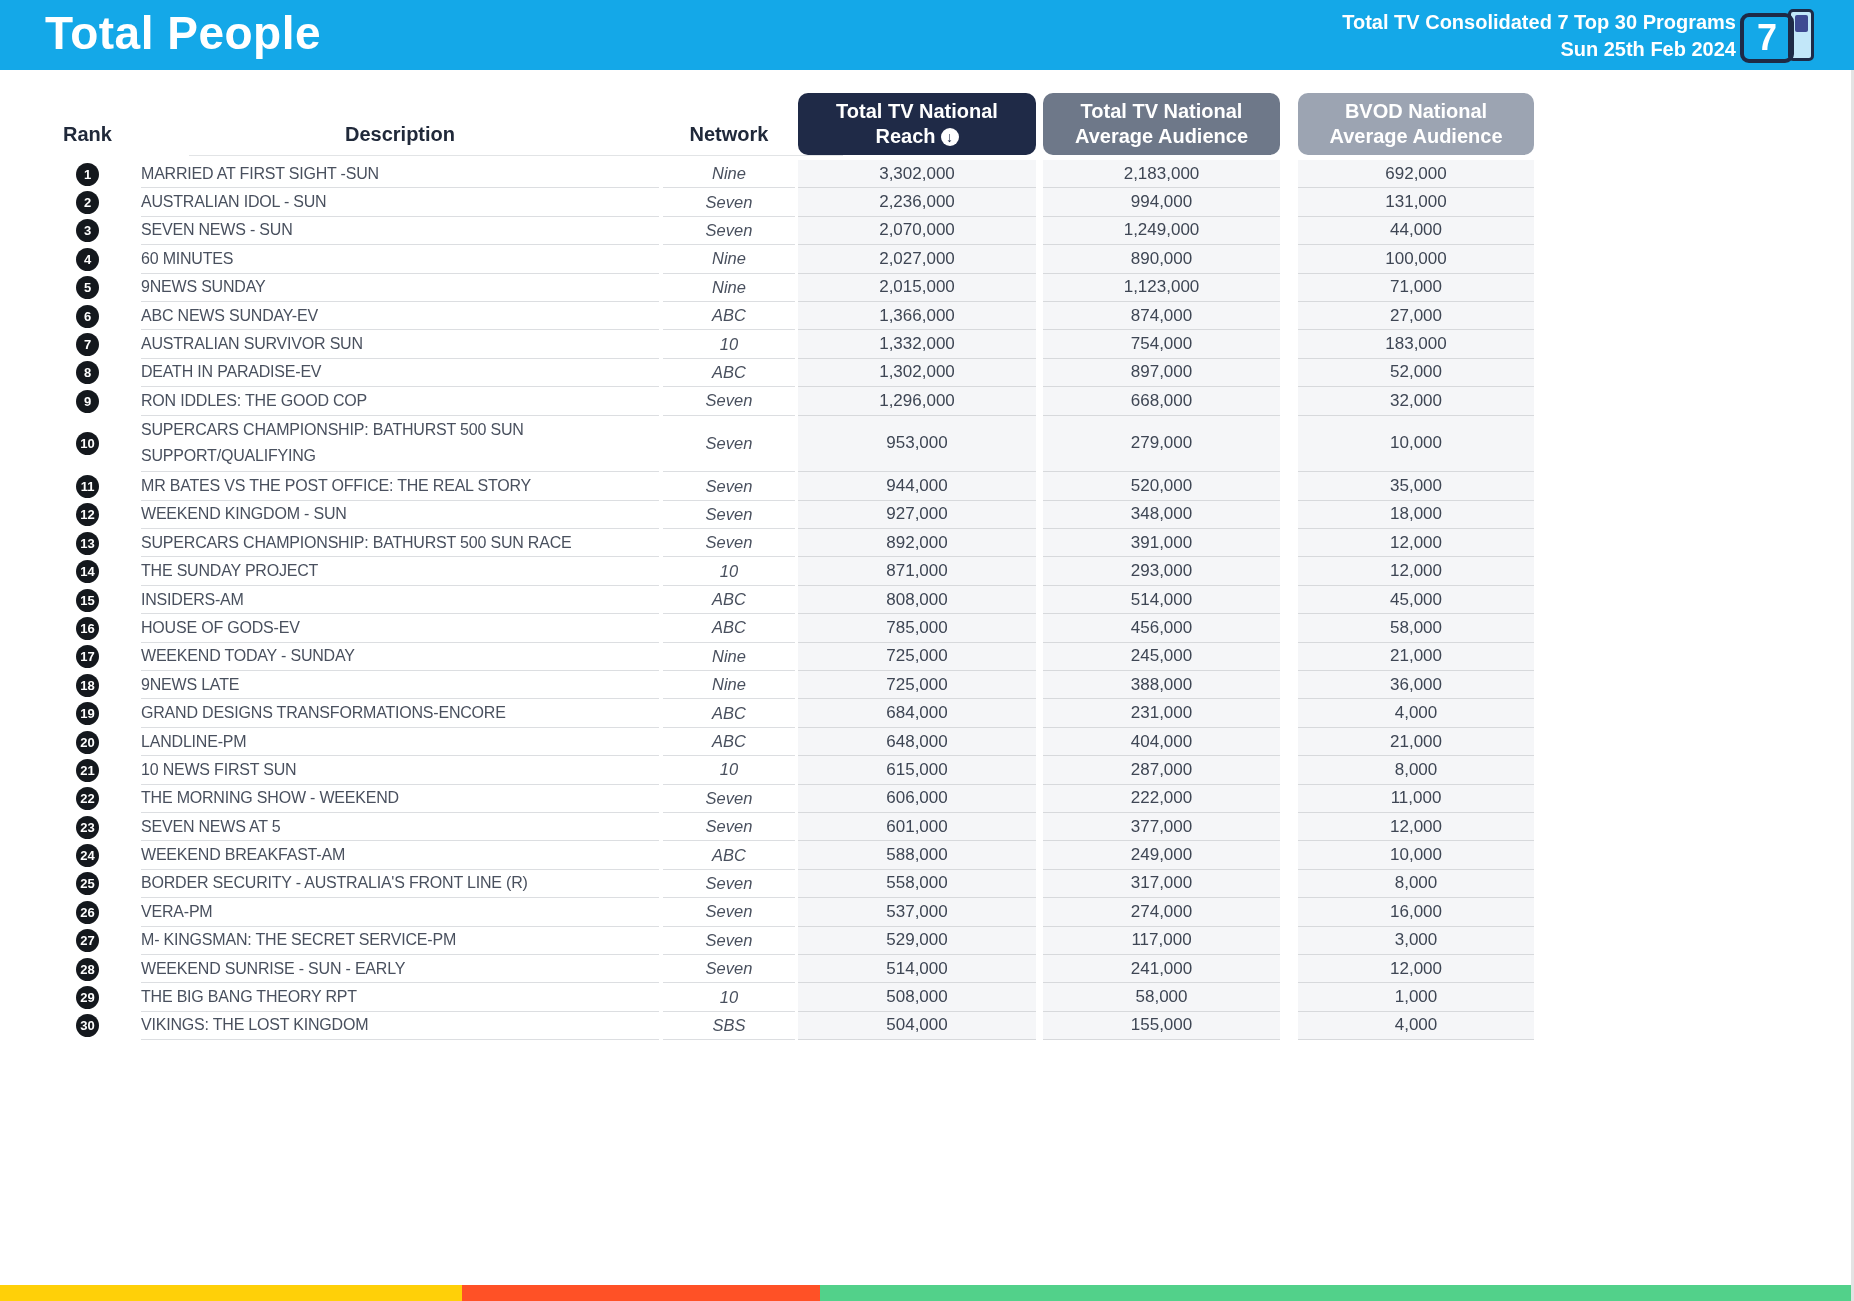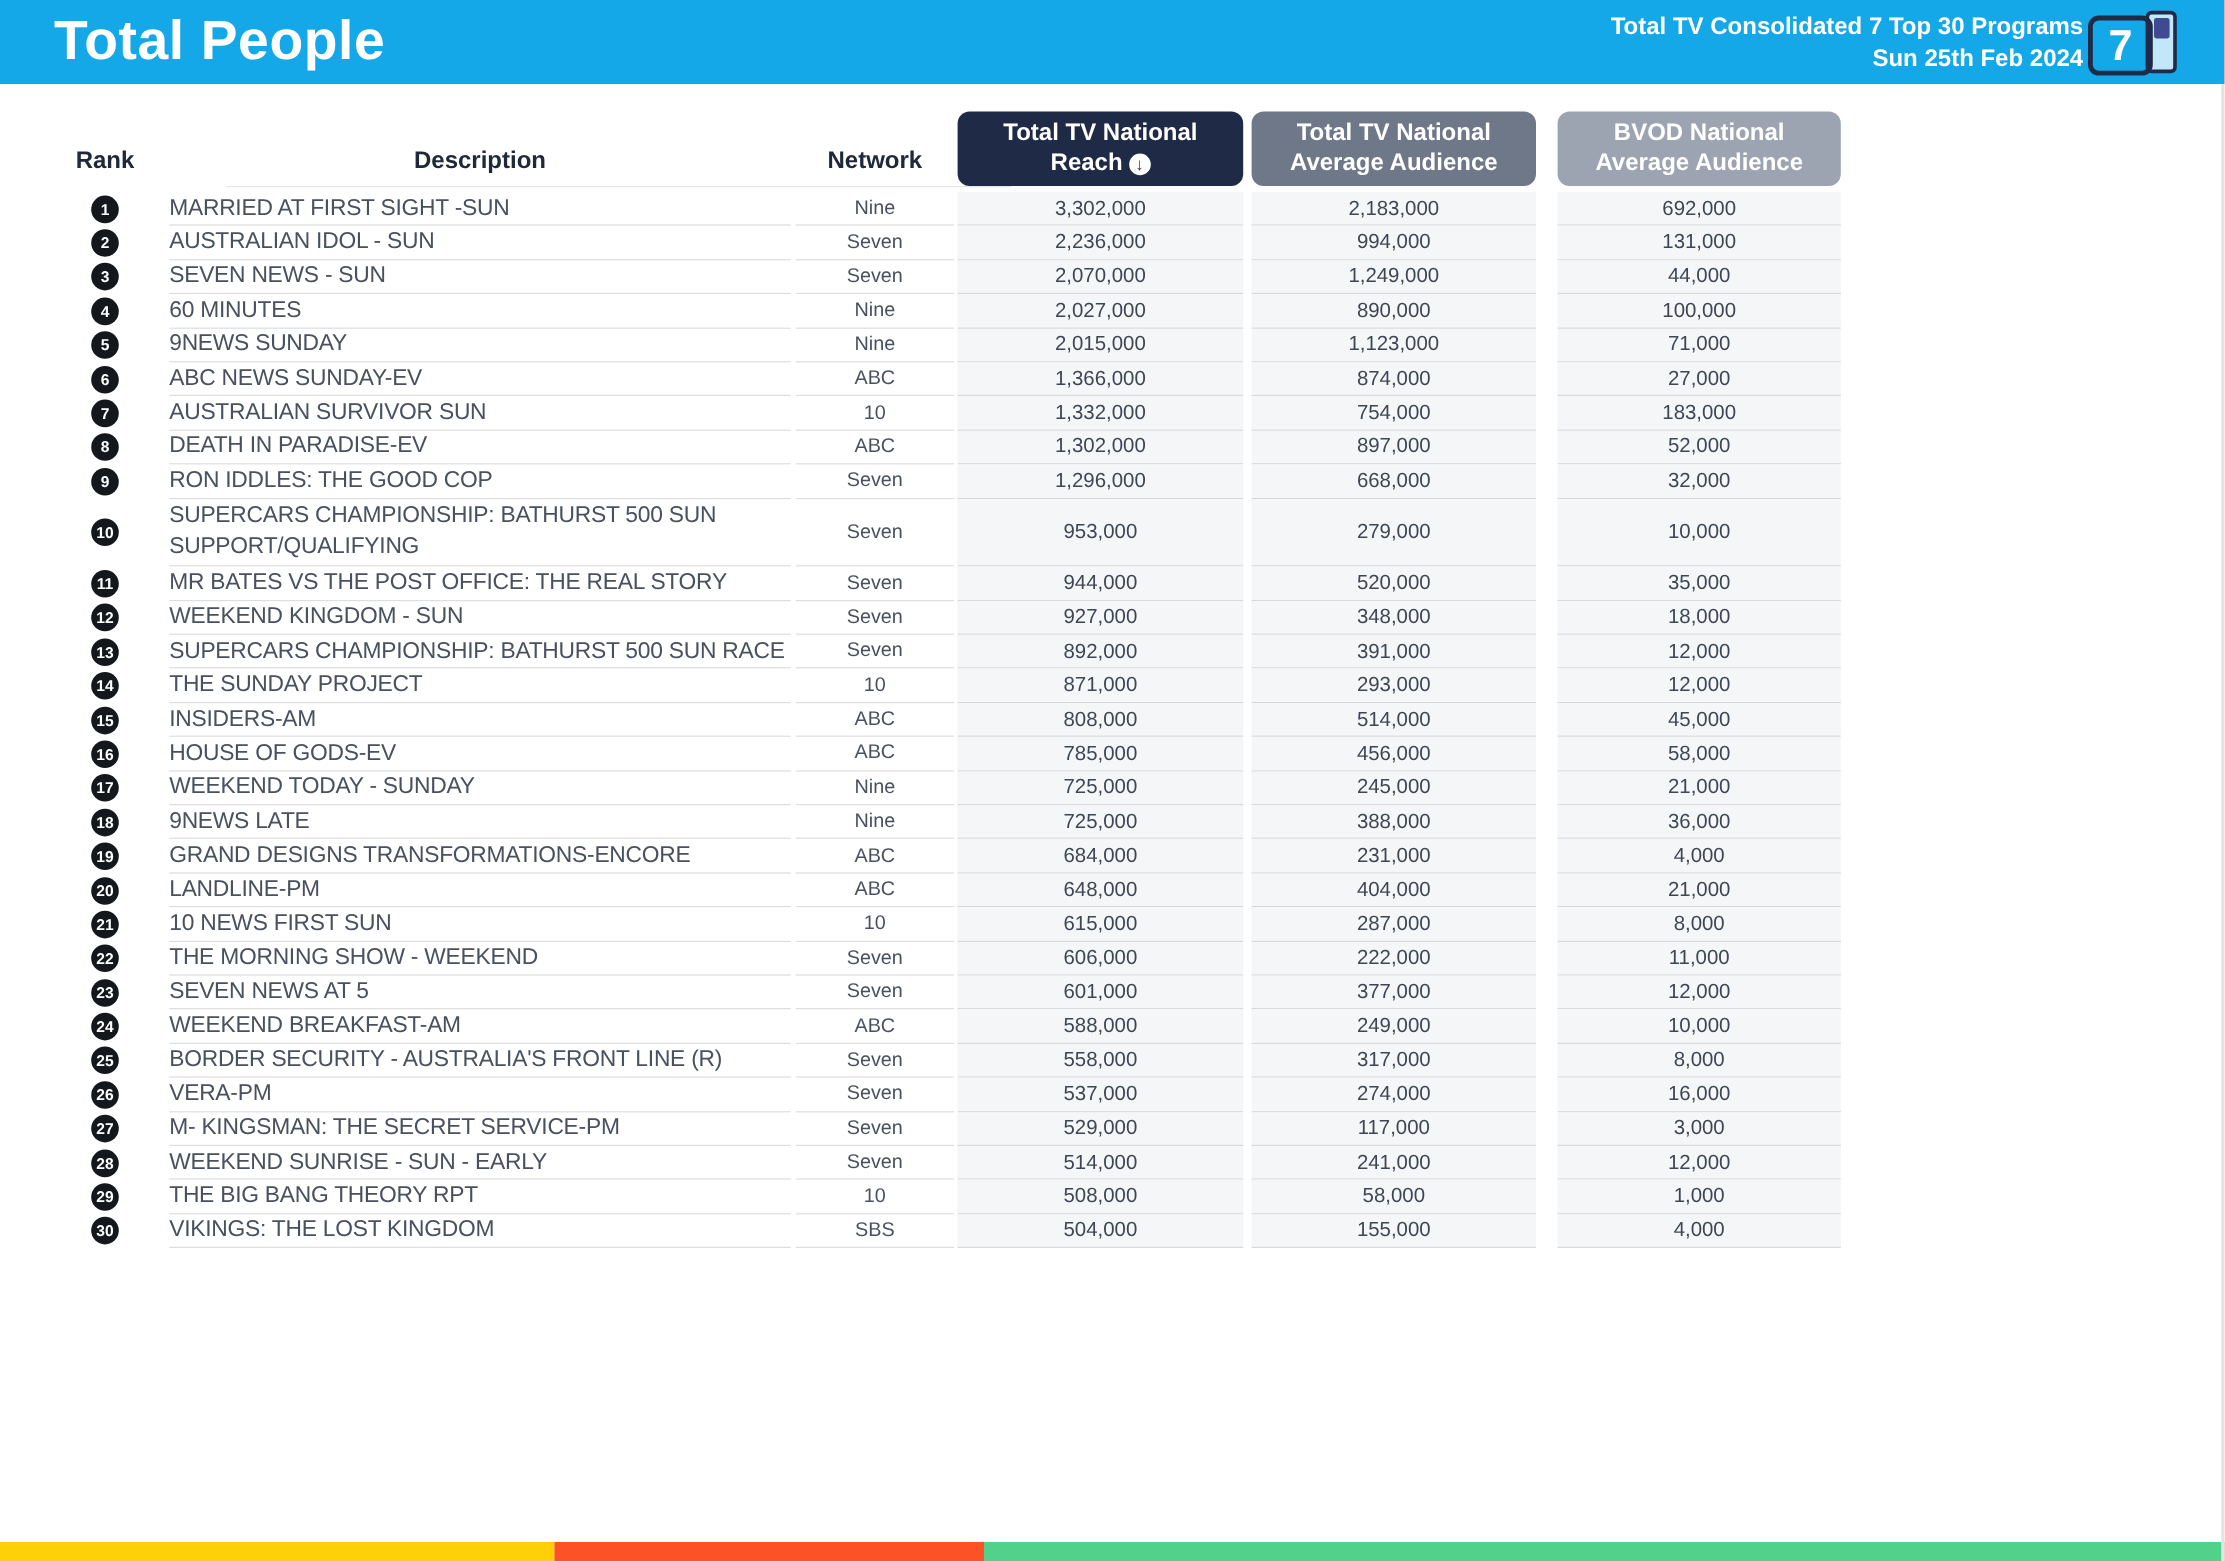--- a/index.html
+++ b/index.html
@@ -75,26 +75,27 @@
   .row { display:flex; align-items:stretch; height:28.4px; }
   .row.tall { height:56.8px; }
   .row > div { display:flex; align-items:center; }
   .rank-cell { justify-content:center; }
   .rank-badge {
     width:23px; height:23px; border-radius:50%; background:#14181D;
     color:#ffffff; font-size:13px; font-weight:bold;
     display:flex; align-items:center; justify-content:center;
   }
   .desc-cell {
-    font-size:19px; color:#49505E; letter-spacing:-0.2px;
+    font-size:16px; color:#49505E; letter-spacing:-0.2px;
     border-bottom:1px solid #dcdee1; line-height:26px;
   }
   .net-cell {
     justify-content:center; font-size:16.5px; color:#49505E;
     border-bottom:1px solid #dcdee1;
+    font-style:italic;
   }
   .num-cell {
     justify-content:center; font-size:17px; color:#3E4654;
     background:#F5F6F8; border-bottom:1px solid #d7d9dc;
   }
   .thead-underline {
     position:absolute; left:189px; top:155px; width:654px; height:1px;
     background:#e2e4e6;
   }
   

